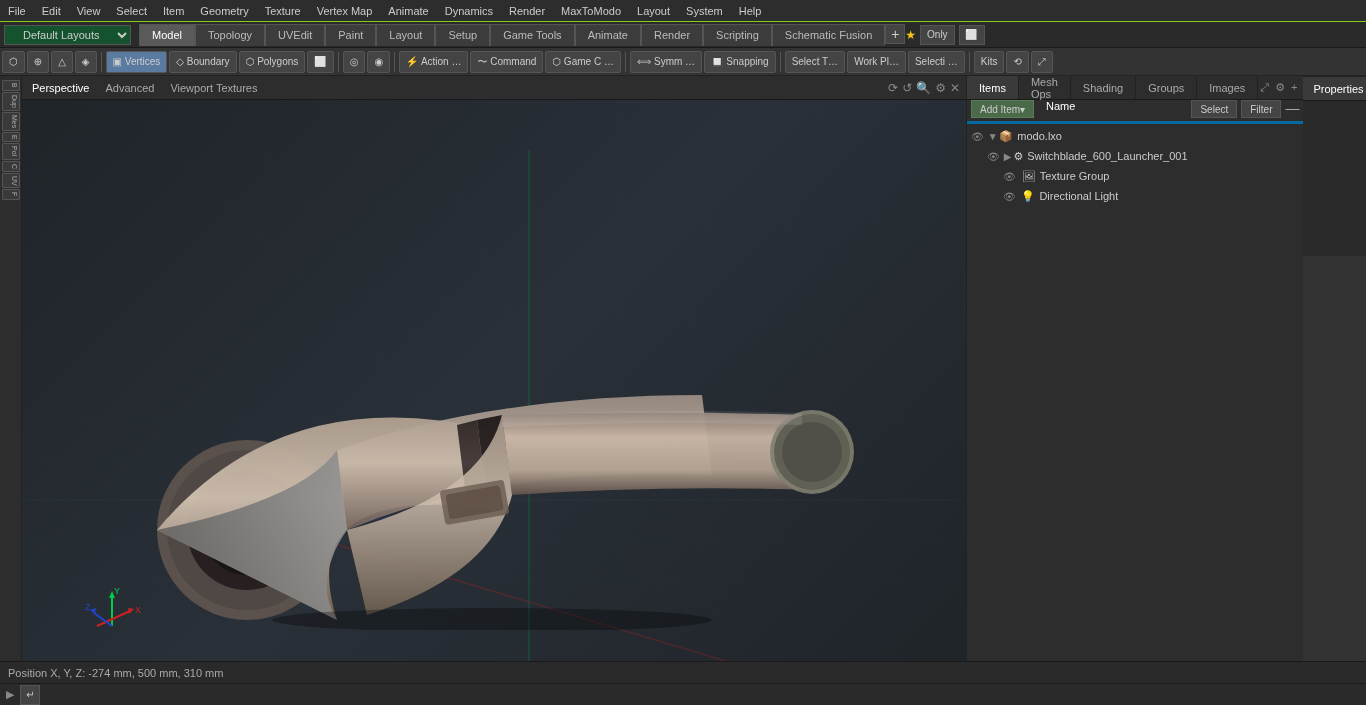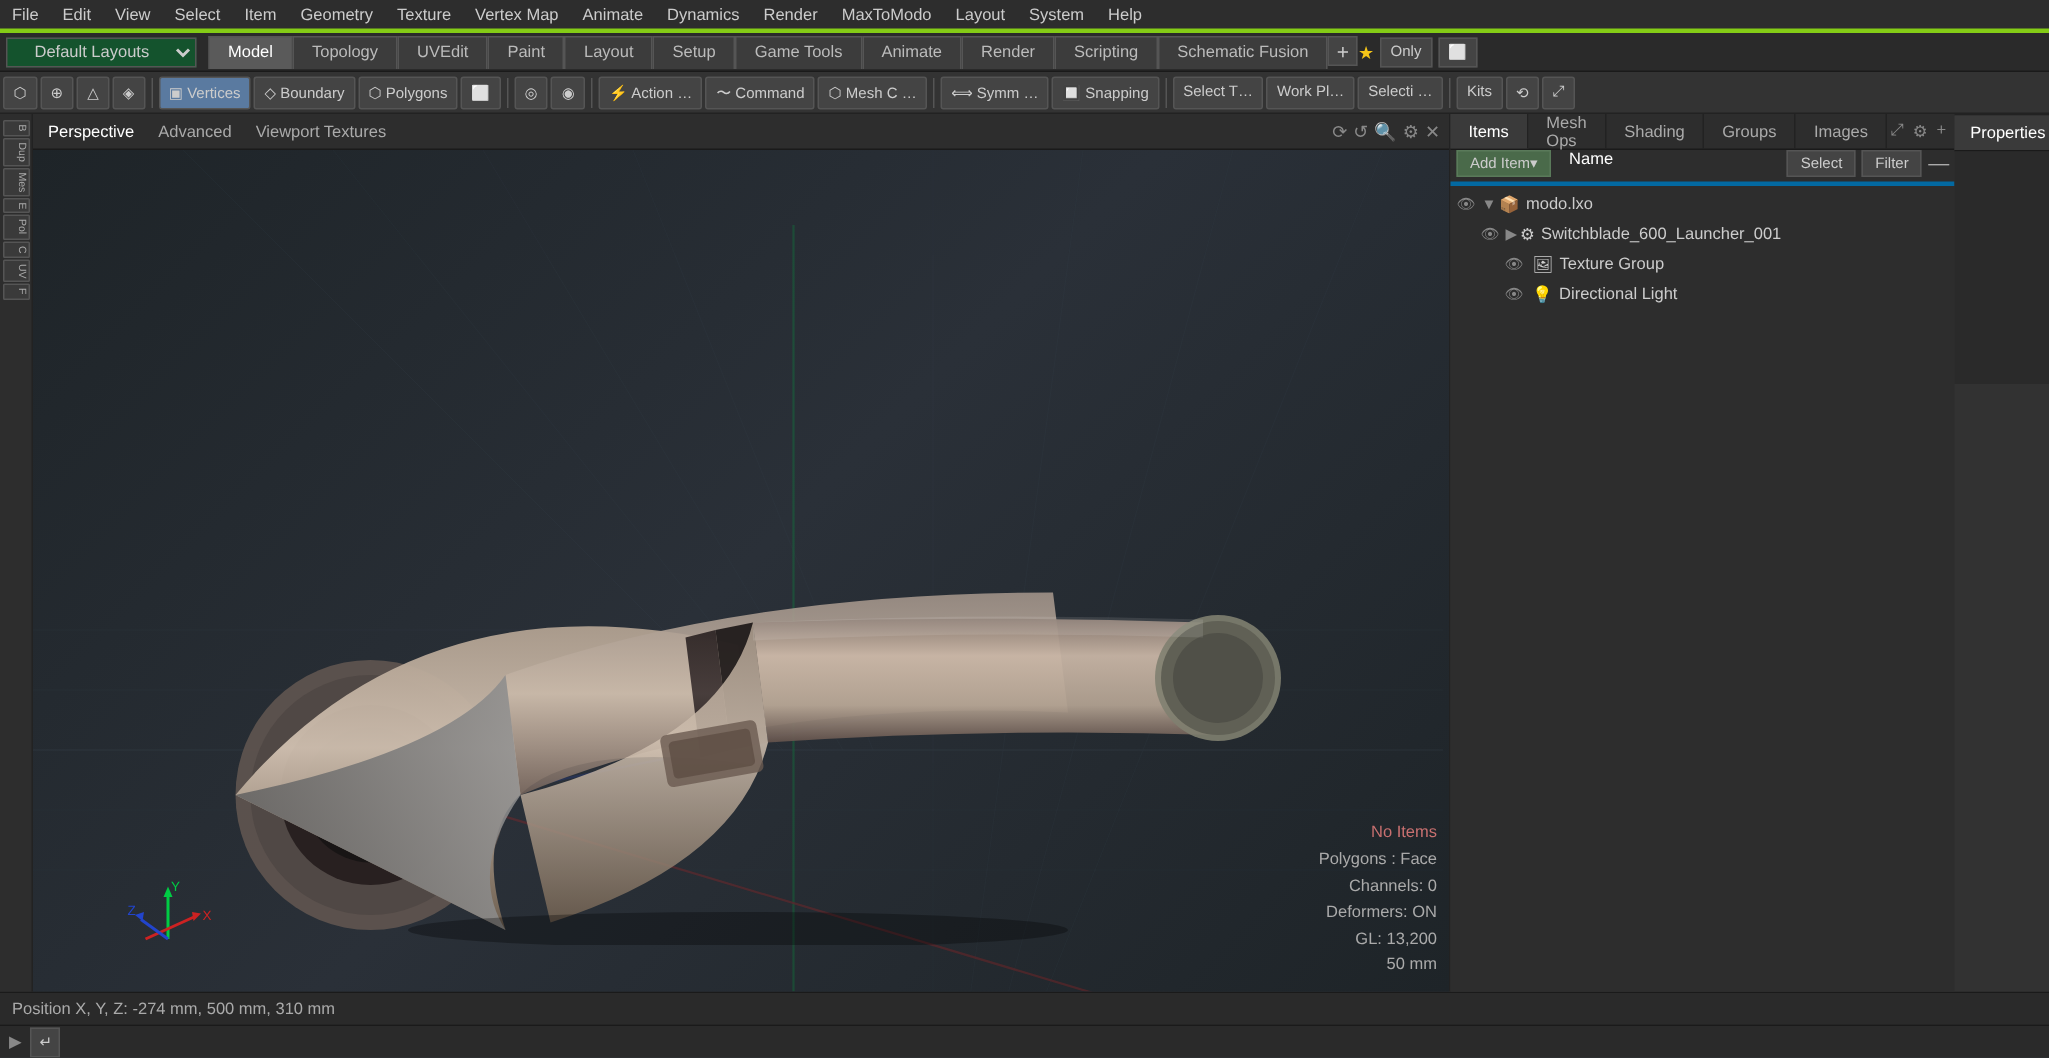--- a/index.html
+++ b/index.html
@@ -1,19 +1,19 @@
 <!DOCTYPE html>
 <html><head>
   <meta charset="utf-8">
   <style>
     * { margin: 0; padding: 0; box-sizing: border-box; }
     body { width: 1366px; height: 705px; background: #3a3a3a; color: #ccc; font-family: Arial, sans-serif; font-size: 11px; overflow: hidden; user-select: none; }
 
     
-    #menu-bar { display: flex; align-items: center; background: #2d2d2d; height: 22px; border-bottom: 3px solid #84cc16; }
+    #menu-bar { display: flex; align-items: center; background: #2d2d2d; height: 22px; border-bottom: 1px solid #84cc16; }
     .menu-item { padding: 2px 8px; cursor: pointer; color: #ccc; font-size: 11px; }
 
     
     #layout-bar { display: flex; align-items: center; background: #2a2a2a; height: 26px; border-bottom: 1px solid #1a1a1a; }
     .layout-dropdown { background: #14532d; border: 1px solid #555; color: #ccc; font-size: 11px; padding: 1px 14px; margin-left: 4px; cursor: pointer; height: 20px; }
     .layout-tabs { display: flex; margin-left: 8px; }
     .layout-tab { padding: 3px 12px; background: #3c3c3c; border: 1px solid #555; border-bottom: none; color: #bbb; font-size: 11px; cursor: pointer; height: 22px; display: flex; align-items: center; }
     .layout-tab.active { background: #5a5a5a; color: #fff; }
     .layout-tab-right { display: flex; align-items: center; margin-right: 4px; gap: 4px; }
     .star-icon { color: #f5c518; font-size: 12px; }
@@ -169,21 +169,21 @@
   <div class="tool-btn active">▣ Vertices</div>
   <div class="tool-btn">◇ Boundary</div>
   <div class="tool-btn">⬡ Polygons</div>
   <div class="tool-btn">⬜</div>
   <div class="tool-separator"></div>
   <div class="tool-btn">◎</div>
   <div class="tool-btn">◉</div>
   <div class="tool-separator"></div>
   <div class="tool-btn">⚡ Action …</div>
   <div class="tool-btn">〜 Command</div>
-  <div class="tool-btn">⬡ Mesh C …</div>
+  <div class="tool-btn">⬡ Game C …</div>
   <div class="tool-separator"></div>
   <div class="tool-btn">⟺ Symm …</div>
   <div class="tool-btn">🔲 Snapping</div>
   <div class="tool-separator"></div>
   <div class="tool-btn">Select T…</div>
   <div class="tool-btn">Work Pl…</div>
   <div class="tool-btn">Selecti …</div>
   <div class="tool-separator"></div>
   <div class="tool-btn">Kits</div>
   <div class="tool-btn">⟲</div>
@@ -313,28 +313,20 @@
           <text x="32" y="13" fill="#00cc44" font-size="9">Y</text>
           <line x1="15" y1="45" x2="48" y2="30" stroke="#cc2222" stroke-width="2"></line>
           <polygon points="52,28 46,27 47,33" fill="#cc2222"></polygon>
           <text x="53" y="32" fill="#cc2222" font-size="9">X</text>
           <line x1="30" y1="45" x2="12" y2="32" stroke="#2244cc" stroke-width="2"></line>
           <polygon points="8,29 14,27 13,33" fill="#2244cc"></polygon>
           <text x="3" y="29" fill="#2244cc" font-size="9">Z</text>
         </svg>
       </div>
 
-      <div id="viewport-status">
-        <div class="status-no-items">No Items</div>
-        <div>Polygons : Face</div>
-        <div>Channels: 0</div>
-        <div>Deformers: ON</div>
-        <div>GL: 13,200</div>
-        <div>50 mm</div>
-      </div>
     </div>
   </div>
 
   <div id="right-panel">
     <div id="right-panel-top">
 
       <div id="items-tabs">
         <div class="items-tab active">Items</div>
         <div class="items-tab">Mesh Ops</div>
         <div class="items-tab">Shading</div>

